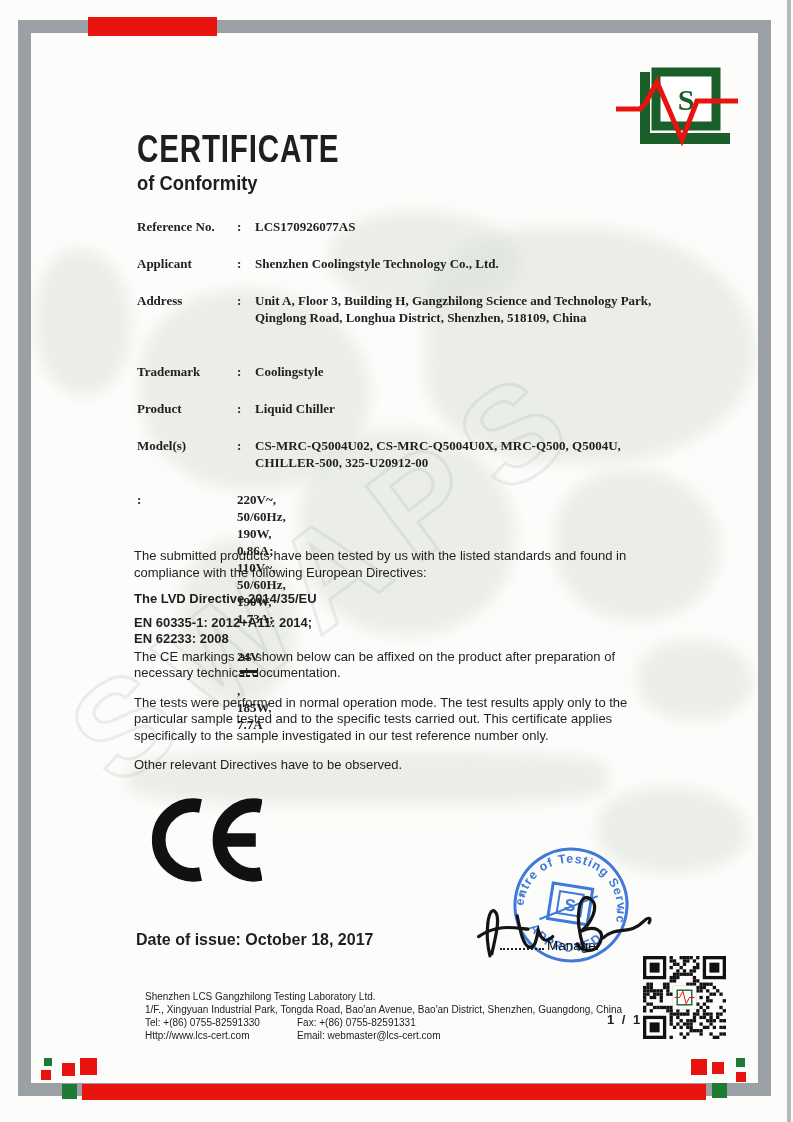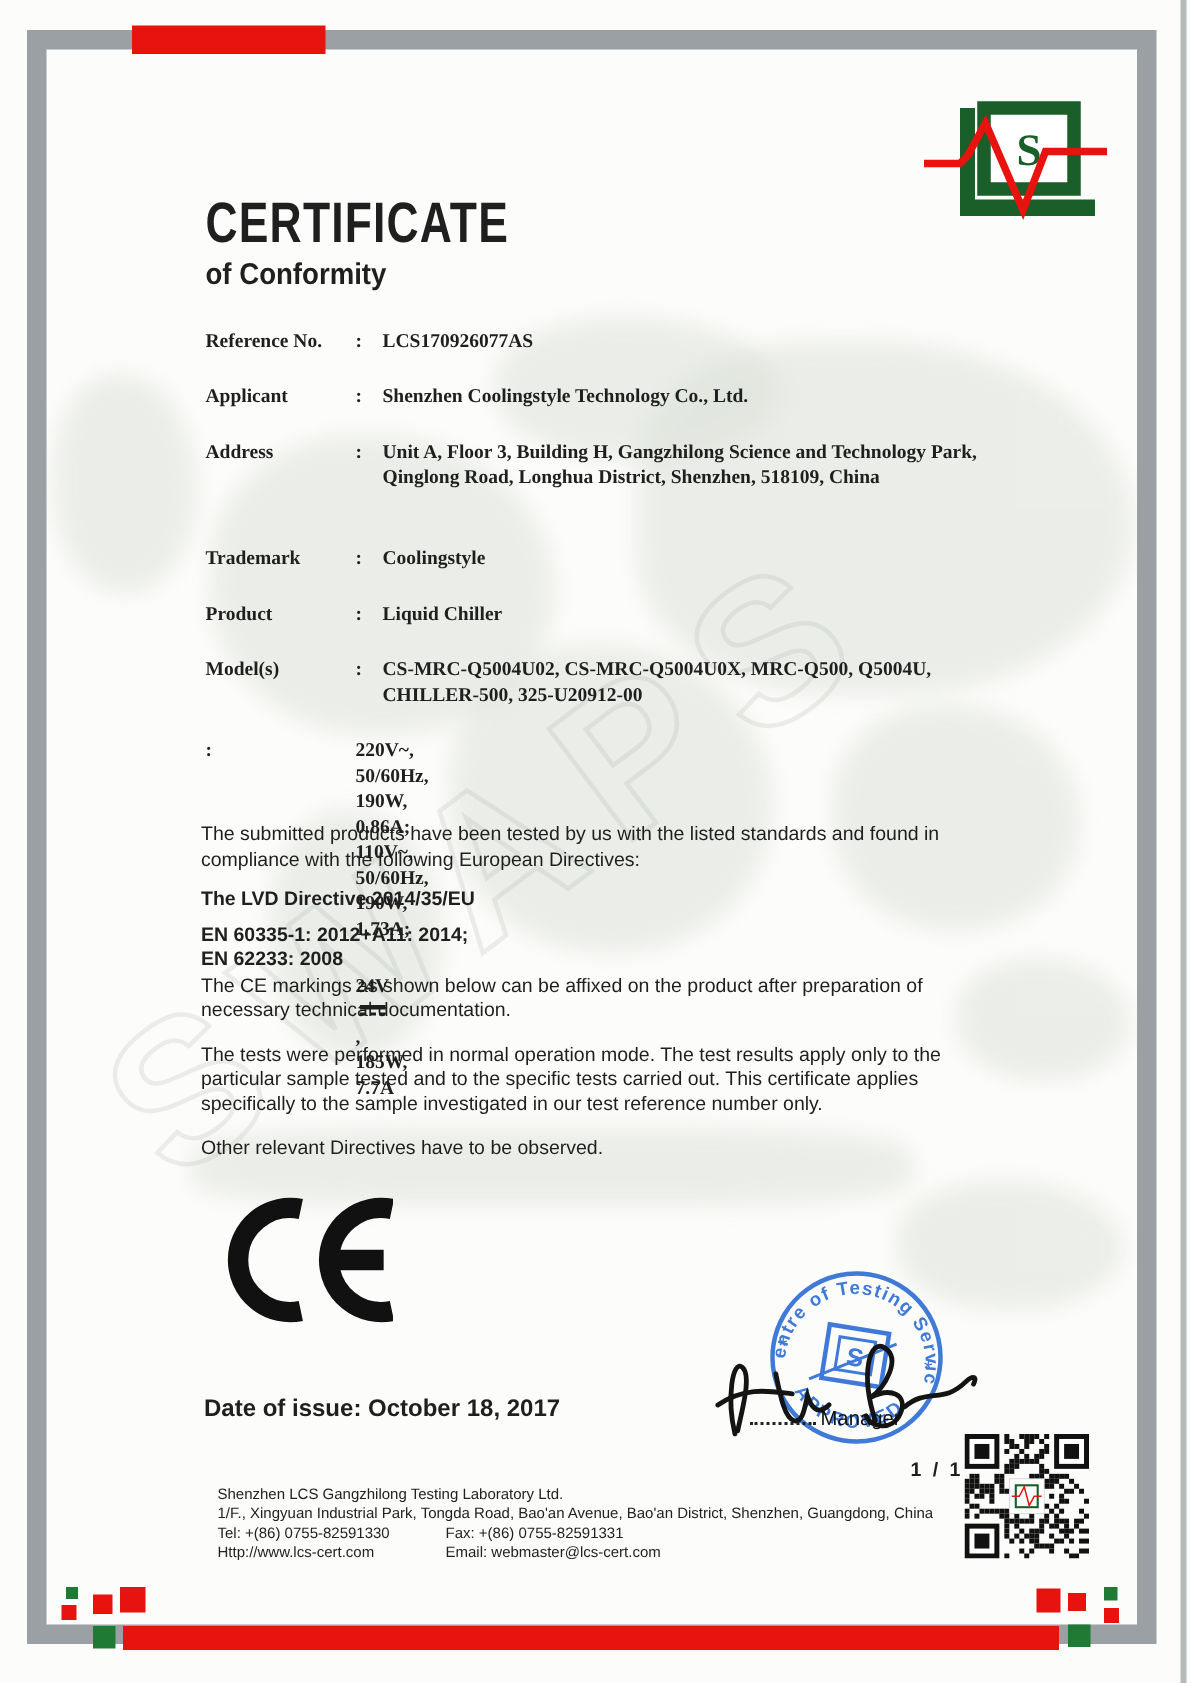--- a/index.html
+++ b/index.html
@@ -83,21 +83,21 @@
   
   .stamp { position:absolute; left:506px; top:840px; transform:rotate(9deg); opacity:.92; }
   .signature { position:absolute; left:474px; top:882px; transform:rotate(-4deg); }
   .sig-line { position:absolute; left:500px; top:938px; font-size:13.5px; color:#111; }
   .sig-dots { display:inline-block; width:44px; height:11px; border-bottom:2px dotted #222; margin-right:3px; }
 
   
   .footer { position:absolute; left:145px; top:990px; font-size:10px; line-height:13px; color:#222; }
   .footer-row { display:flex; }
   .fcol { width:152px; }
-  .page-num { position:absolute; left:607px; top:972px; font-size:13px; font-weight:bold; letter-spacing:2px; }
+  .page-num { position:absolute; left:607px; top:1012px; font-size:13px; font-weight:bold; letter-spacing:2px; }
   .qr { position:absolute; left:643px; top:956px; width:83px; height:83px; }
 </style>
 </head>
 <body>
 
 <div class="page">
 
   <div class="map-blob mb1"></div>
   <div class="map-blob mb2"></div>
   <div class="map-blob mb3"></div>

